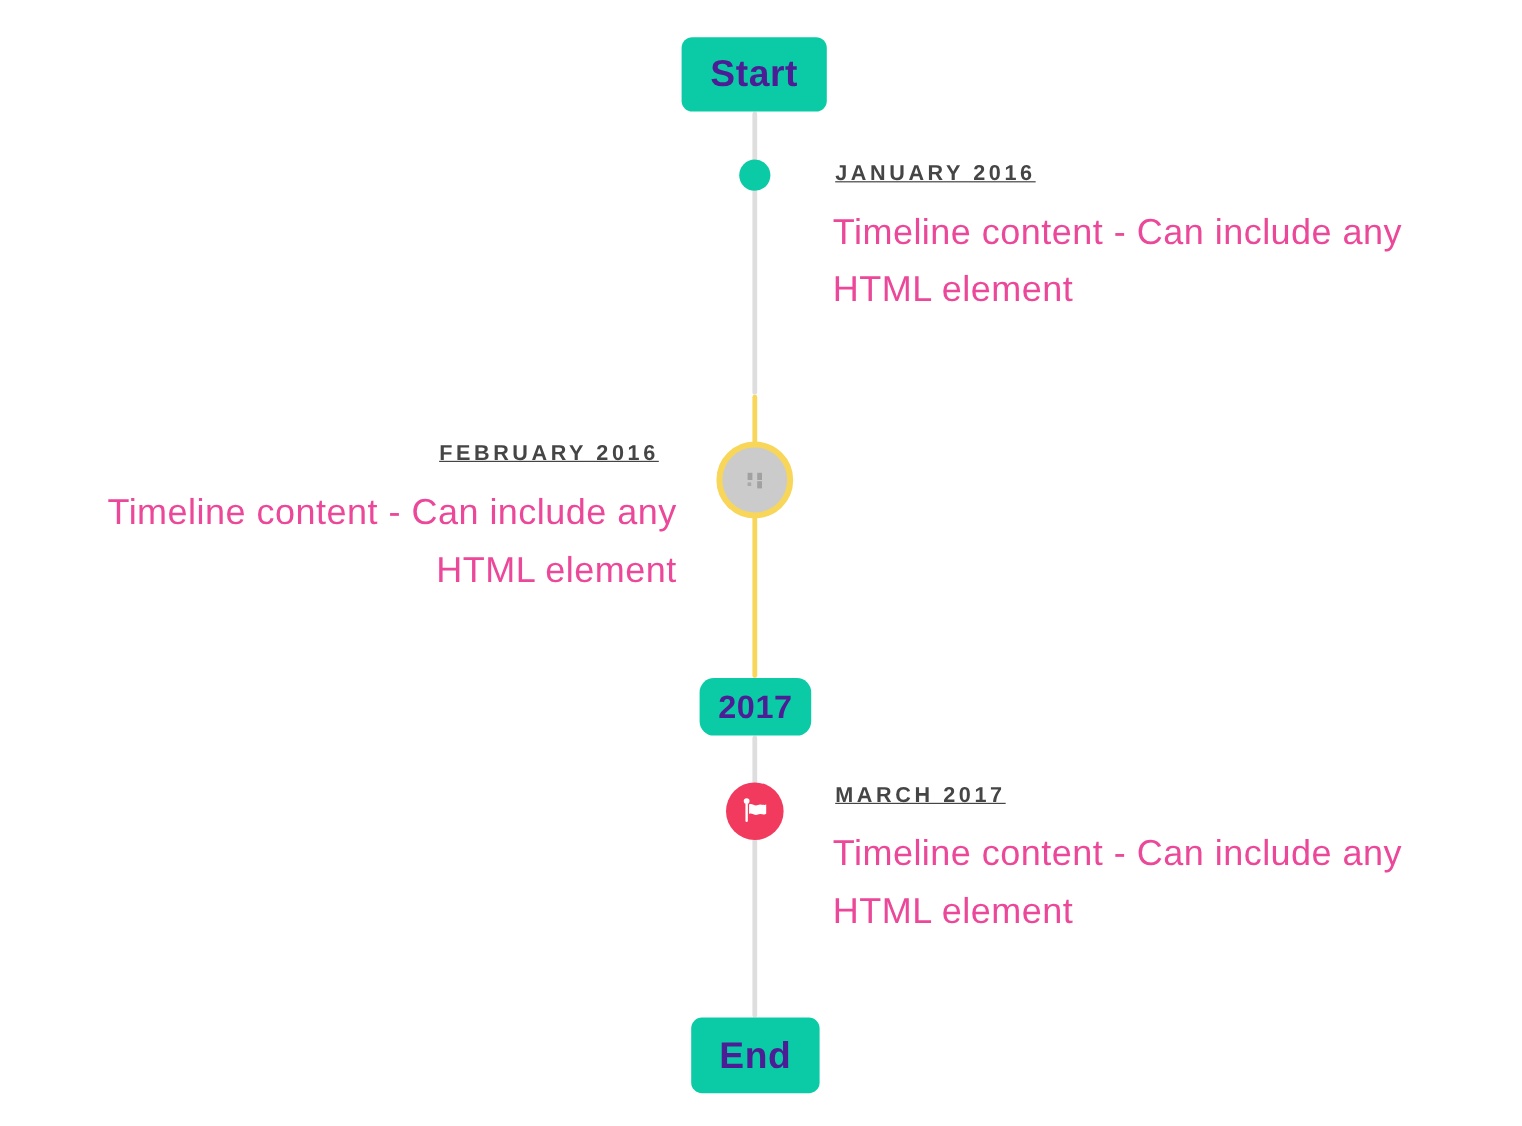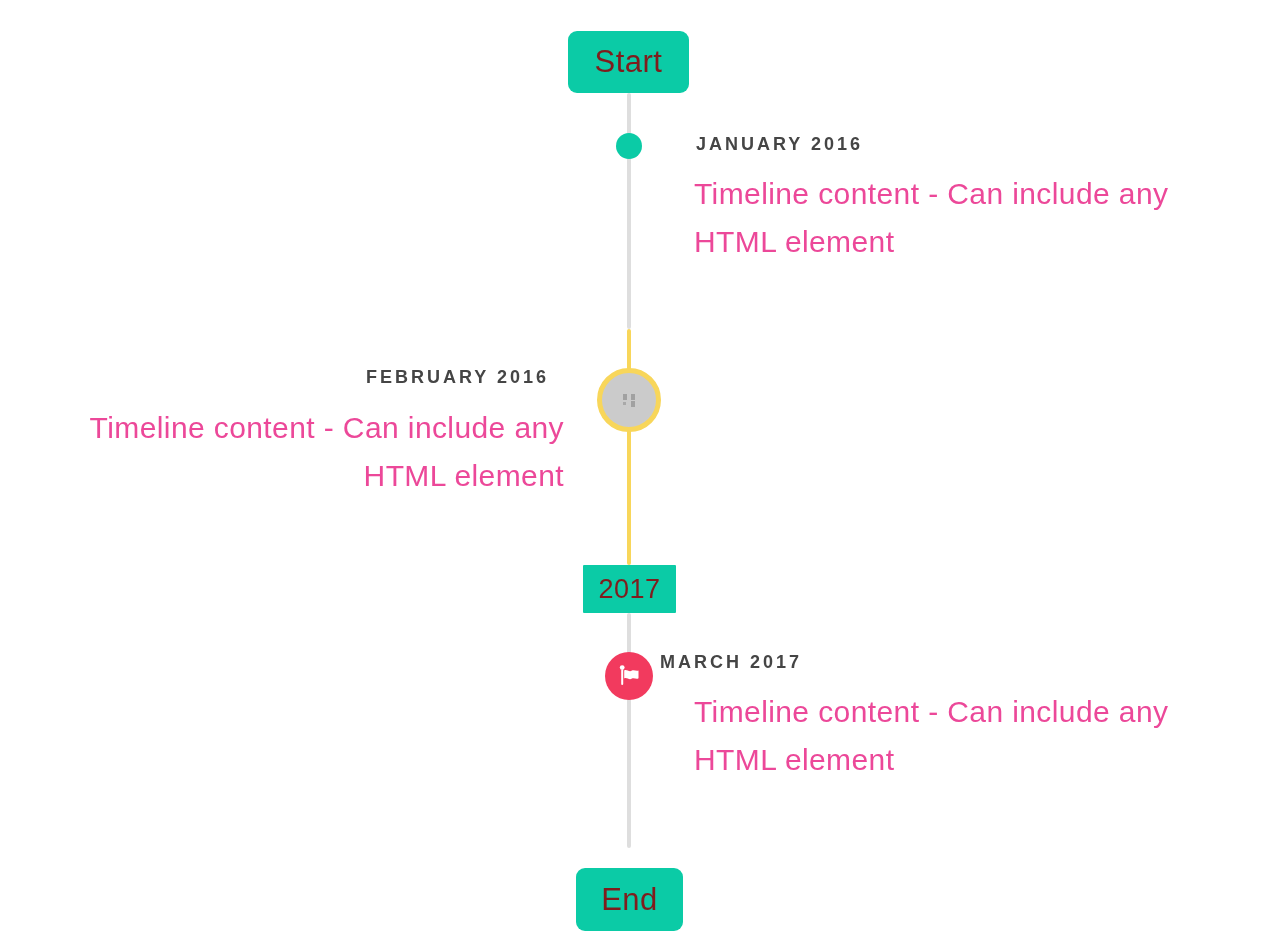--- a/index.html
+++ b/index.html
@@ -8,58 +8,58 @@
     font-family:"Liberation Sans", sans-serif;
   }
   
   .tl-line{position:absolute;left:627px;width:4px;background:#dedede;border-radius:2px;}
   .tl-line.seg-top{top:93px;height:236px;}
   .tl-line.seg-yellow{top:329px;height:236px;background:#f8d65a;}
   .tl-line.seg-bottom{top:613px;height:235px;}
 
   
   .badge{
-    position:absolute;background:#0bcba6;color:#7f1d1d;
+    position:absolute;background:#0bcba6;color:#4c1d95;
     display:flex;align-items:center;justify-content:center;
-    border-radius:9px;letter-spacing:0.5px;
+    border-radius:9px;letter-spacing:0.5px;font-weight:bold;
   }
   .badge.start{left:568px;top:31px;width:121px;height:62px;font-size:31px;}
-  .badge.year{left:583px;top:565px;width:93px;height:48px;font-size:27px;border-radius:1px;text-align:right;}
-  .badge.end{left:576px;top:848px;width:107px;height:63px;font-size:31px;margin-top:20px;}
+  .badge.year{left:583px;top:565px;width:93px;height:48px;font-size:27px;border-radius:12px;text-align:right;}
+  .badge.end{left:576px;top:848px;width:107px;height:63px;font-size:31px;}
 
   
   .marker-dot{
     position:absolute;left:616px;top:133px;width:26px;height:26px;
     border-radius:50%;background:#0bcba6;
   }
   .marker-ring{
     position:absolute;left:597px;top:368px;width:64px;height:64px;box-sizing:border-box;
     border-radius:50%;background:#cbcbcb;border:5px solid #f8d65a;
     display:flex;align-items:center;justify-content:center;
   }
   .marker-flag{
     position:absolute;left:605px;top:652px;width:48px;height:48px;
     border-radius:50%;background:#f23a5e;
     display:flex;align-items:center;justify-content:center;
   }
 
   
   .item-label{
     position:absolute;font-size:18px;font-weight:700;letter-spacing:3px;
-    color:#454545;white-space:nowrap;
+    color:#454545;white-space:nowrap;text-decoration:underline;
   }
   .item-content{
     position:absolute;font-size:30px;line-height:48px;color:#ec4899;
     width:545px;letter-spacing:0.4px;
   }
   .label-1{left:696px;top:134px;}
   .content-1{left:694px;top:170px;}
   .label-2{right:719px;top:367px;text-align:center;}
   .content-2{right:704px;top:404px;width:540px;text-align:right;}
-  .label-3{left:660px;top:652px;}
+  .label-3{left:696px;top:652px;}
   .content-3{left:694px;top:688px;}
 
   .icon-svg{display:block;}
 </style>
 </head>
 <body>
 
 <div class="stage">
 
   <div class="tl-line seg-top"></div>

